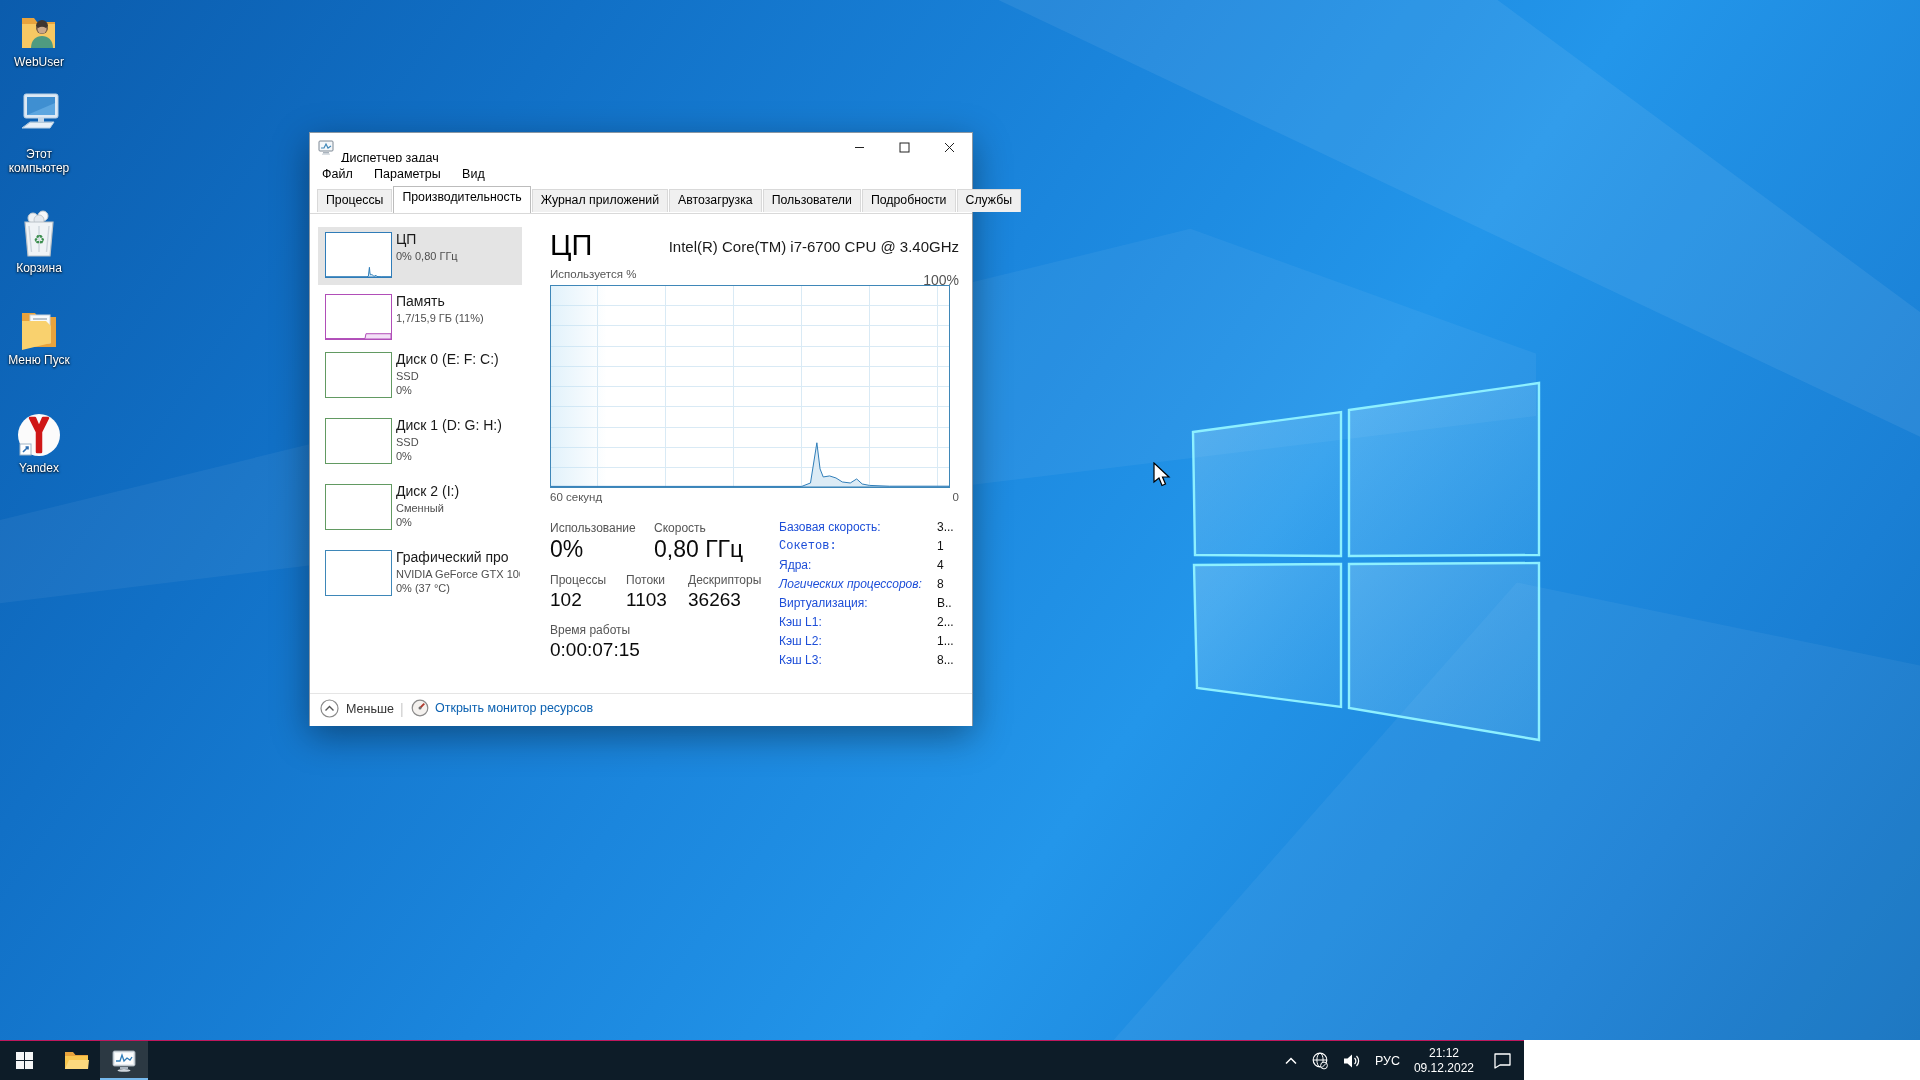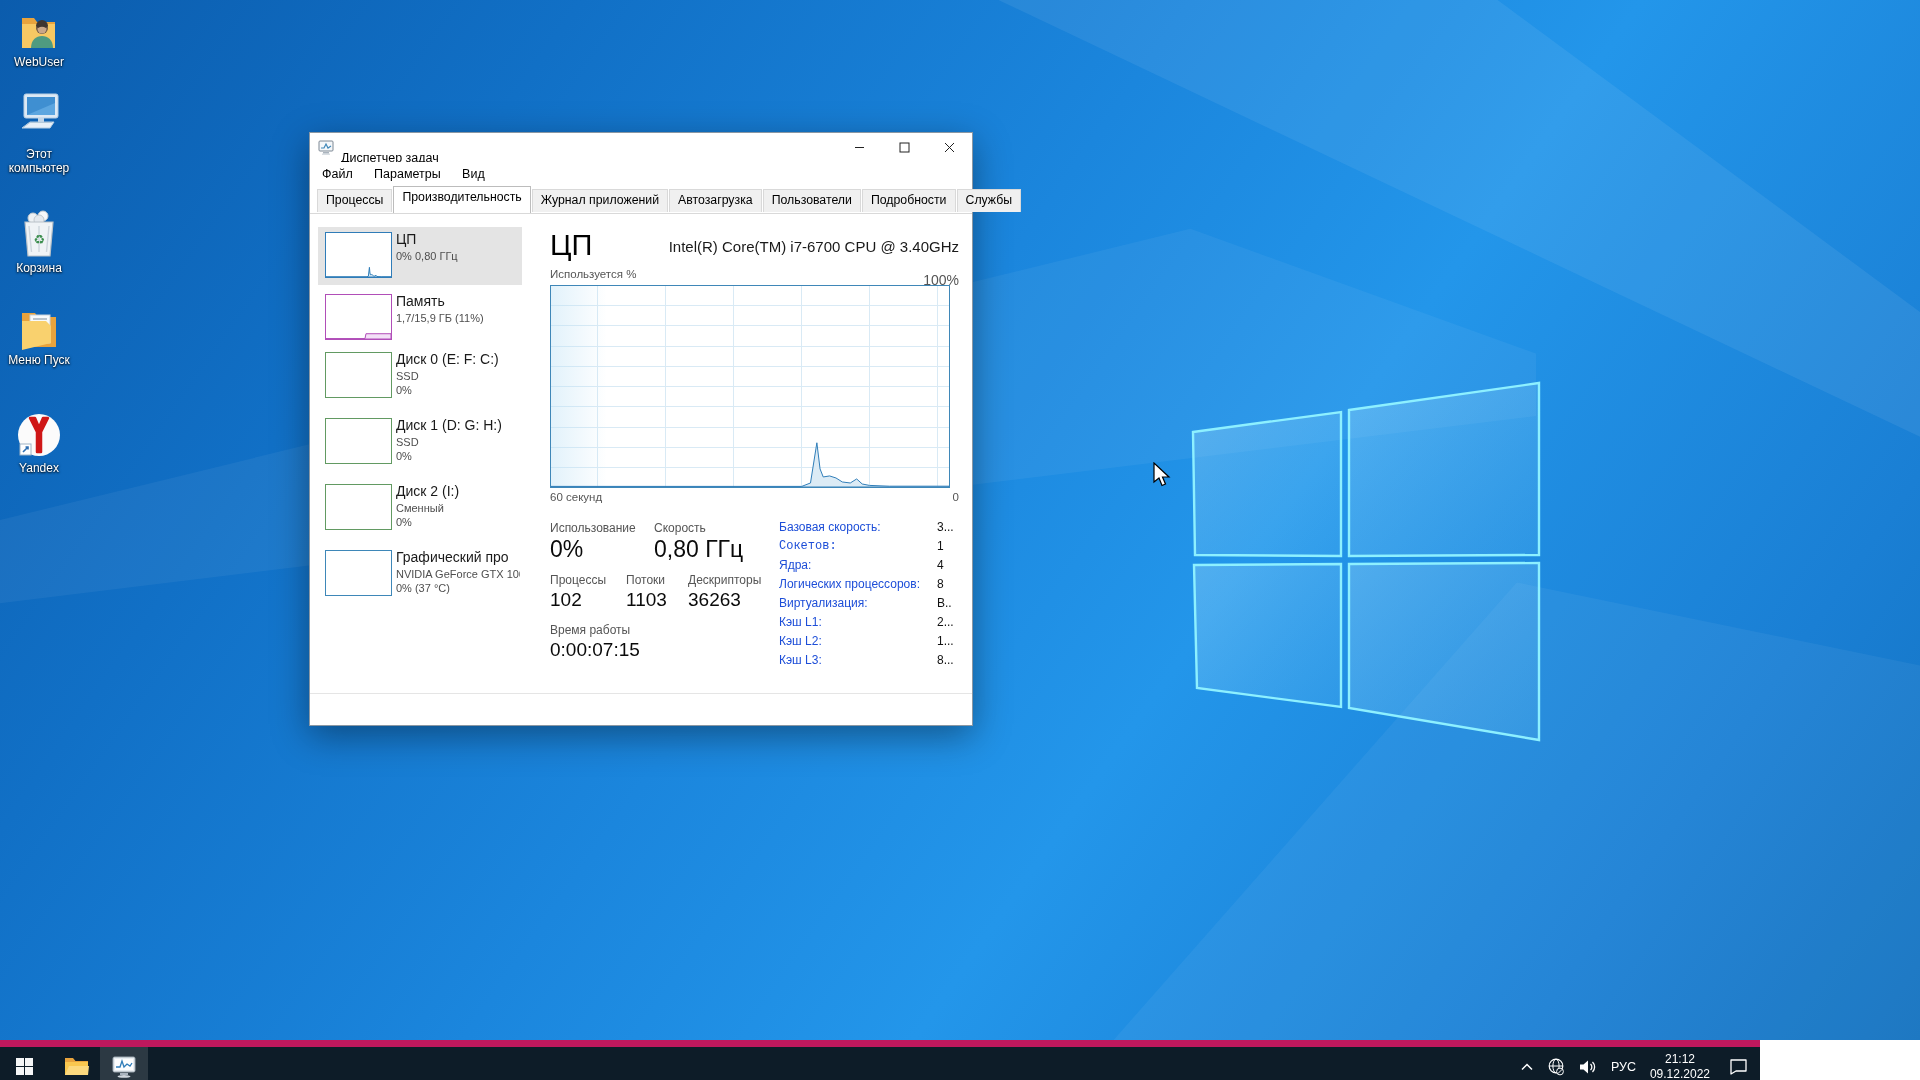--- a/index.html
+++ b/index.html
@@ -85,22 +85,22 @@
 
   .footer-sep { position:absolute; left:0; right:0; top:560px; border-top:1px solid #e5e5e5; }
   .footer { position:absolute; left:0; right:0; top:561px; height:32px; background:#fff; }
   .less-btn { position:absolute; left:10px; top:5px; display:flex; align-items:center; }
   .less-txt { margin-left:7px; font-size:12.5px; color:#333; }
   .foot-div { position:absolute; left:90px; top:7px; color:#ccc; font-size:14px; }
   .resmon { position:absolute; left:101px; top:5px; display:flex; align-items:center; }
   .resmon-txt { margin-left:6px; font-size:12.5px; color:#0b61b1; }
 
   
-  .taskbar { position:absolute; left:0; bottom:0; width:1760px; height:40px;
-    background:#0d1c28; border-top:7px solid #be185d; }
+  .taskbar { position:absolute; left:0; bottom:0; width:1524px; height:40px;
+    background:#0d1c28; border-top:1px solid #be185d; }
   .tb-btn { position:absolute; top:0; height:39px; display:flex; align-items:center; justify-content:center; }
   .tb-btn.active { background:rgba(255,255,255,0.13); box-shadow:inset 0 -2px 0 #76b9ed; }
   .tray { position:absolute; right:0; top:0; height:39px; display:flex; align-items:center; }
   .tray .titem { display:flex; align-items:center; justify-content:center; height:39px; padding:0 7px; }
   .tray-lang { color:#fff; font-size:12.5px; padding:0 8px; }
   .clock { color:#fff; font-size:12px; text-align:center; line-height:15px; padding:0 8px; }
 
   .cursor { position:absolute; left:1152px; top:462px; z-index:50; }
 </style>
 </head>
@@ -311,32 +311,50 @@
 
   <div class="slabel" style="left:240px; top:490px;">Время работы</div>
   <div class="smed" style="left:240px; top:506px;">0:00:07:15</div>
 
   <div class="rlabel" style="top:387px;">Базовая скорость:</div>
   <div class="rvalue" style="top:387px;">3...</div>
   <div class="rlabel" style="top:406px;font-family:Liberation Mono, monospace;">Сокетов:</div>
   <div class="rvalue" style="top:406px;">1</div>
   <div class="rlabel" style="top:425px;">Ядра:</div>
   <div class="rvalue" style="top:425px;">4</div>
-  <div class="rlabel" style="top:444px;">Логических процессоров:</div>
+  <div class="rlabel" style="top:444px;font-style:italic;">Логических процессоров:</div>
   <div class="rvalue" style="top:444px;">8</div>
   <div class="rlabel" style="top:463px;">Виртуализация:</div>
   <div class="rvalue" style="top:463px;">В..</div>
   <div class="rlabel" style="top:482px;">Кэш L1:</div>
   <div class="rvalue" style="top:482px;">2...</div>
   <div class="rlabel" style="top:501px;">Кэш L2:</div>
   <div class="rvalue" style="top:501px;">1...</div>
   <div class="rlabel" style="top:520px;">Кэш L3:</div>
   <div class="rvalue" style="top:520px;">8...</div>
 
   <div class="footer-sep"></div>
+  <div class="footer">
+    <div class="less-btn">
+      <svg width="19" height="19" viewBox="0 0 19 19">
+        <circle cx="9.5" cy="9.5" r="8.5" fill="none" stroke="#8a8a8a" stroke-width="1.2"></circle>
+        <polyline points="5.5,11.5 9.5,7.5 13.5,11.5" fill="none" stroke="#555" stroke-width="1.4"></polyline>
+      </svg>
+      <span class="less-txt">Меньше</span>
+    </div>
+    <span class="foot-div">|</span>
+    <div class="resmon">
+      <svg width="18" height="18" viewBox="0 0 18 18">
+        <circle cx="9" cy="9" r="7.8" fill="#f4f1ee" stroke="#8a8a8a" stroke-width="1.2"></circle>
+        <line x1="9" y1="9" x2="13.3" y2="4.6" stroke="#b03a2e" stroke-width="1.8"></line>
+        <circle cx="9" cy="9" r="1.5" fill="#6e6e6e"></circle>
+      </svg>
+      <span class="resmon-txt">Открыть монитор ресурсов</span>
+    </div>
+  </div>
 </div>
 
 <svg class="cursor" width="22" height="26" viewBox="0 0 22 26">
   <path d="M2 1 L2 20 L7 16 L10 23.5 L13.5 22 L10.5 15 L17 15 Z" fill="#fff" stroke="#000" stroke-width="1.2"></path>
 </svg>
 
 <div class="taskbar">
   <div class="tb-btn" style="left:0; width:48px;">
     <svg width="17" height="17" viewBox="0 0 17 17">
       <rect x="0" y="0" width="8" height="8" fill="#f5f6f7"></rect>

